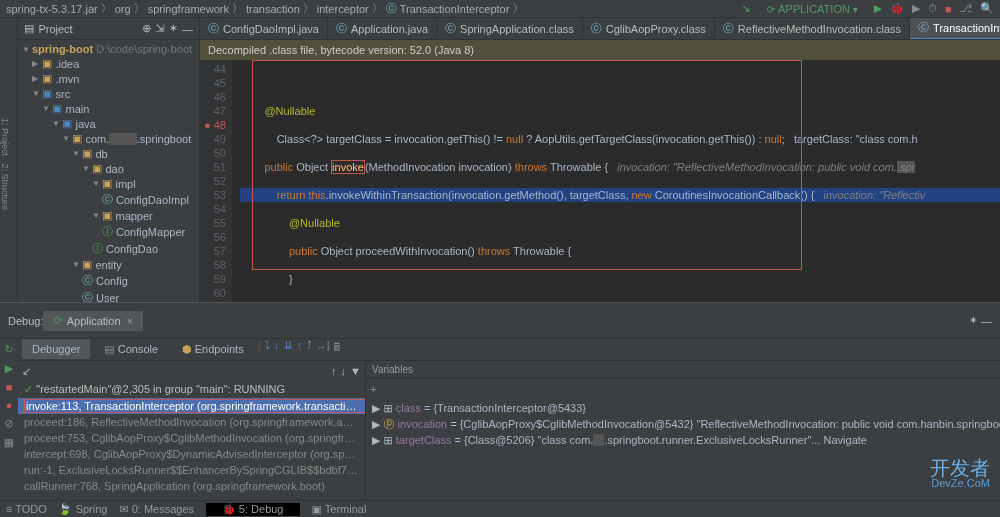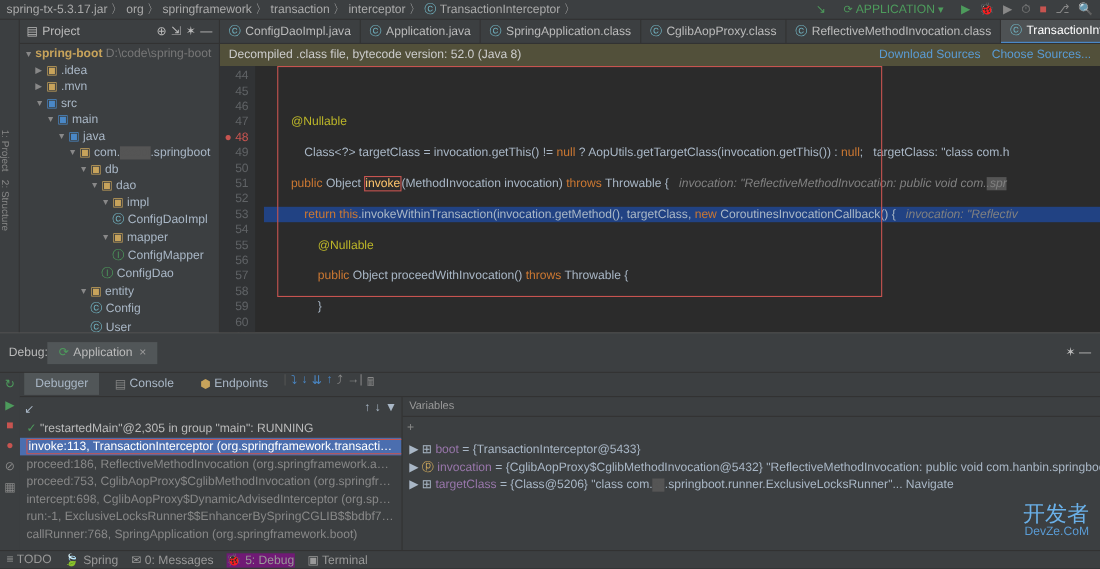--- a/index.html
+++ b/index.html
@@ -146,24 +146,20 @@
           <span style="color:#6fafbd">ⓒ</span>
           <span>ReflectiveMethodInvocation.class</span>
         </div>
       <div class="tab active">
           <span style="color:#6fafbd">ⓒ</span>
           <span>TransactionInterceptor.class</span>
         </div>
     </div>
     <div class="banner">
       <span>Decompiled .class file, bytecode version: 52.0 (Java 8)</span>
-      <div class="banner-links">
-        <span>Download Sources</span>
-        <span>Choose Sources...</span>
-      </div>
     </div>
     <div class="code-wrap">
       <div class="gutter">
         <div>44</div>
           <div>45</div>
           <div>46</div>
           <div>47</div>
         <div style="color:#c75450">● <span>48</span></div>
         <div>49</div>
           <div>50</div>
@@ -260,36 +256,36 @@
             <div class="frame-item">run:-1, ExclusiveLocksRunner$$EnhancerBySpringCGLIB$$bdbf74ff (com.hanbi</div>
             <div class="frame-item">callRunner:768, SpringApplication (org.springframework.boot)</div>
           </div>
         </div>
         <div class="vars-panel">
           <div class="sub-header">Variables</div>
           <div style="height:20px;display:flex;align-items:center;padding:0 4px">
               <span style="color:#888">+</span>
             </div>
           <div class="var-list">
-            <div class="var-item">▶ ⊞ <span class="var-name">boot</span><span> = {TransactionInterceptor@5433}</span></div>
+            <div class="var-item">▶ ⊞ <span class="var-name">class</span><span> = {TransactionInterceptor@5433}</span></div>
             <div class="var-item">▶ <span style="color:#c7a35b">ⓟ</span> <span class="var-name">invocation</span><span> = {CglibAopProxy$CglibMethodInvocation@5432} "ReflectiveMethodInvocation: public void com.hanbin.springboot.runner.Exclus</span>... </div>
             <div class="var-item">▶ ⊞ <span class="var-name">targetClass</span><span> = {Class@5206} "class com.</span><span style="background:#555;color:#555">xx</span><span>.springboot.runner.ExclusiveLocksRunner"... Navigate</span></div>
           </div>
         </div>
       </div>
     </div>
   </div>
 </div>
 
 <div class="status-bar">
   <div class="status-left">
     <span>≡ <span>TODO</span></span>
     <span>🍃 <span>Spring</span></span>
     <span>✉ <span>0: Messages</span></span>
-    <span style="background:#701a75;padding:0 0">🐞 <span>5: Debug</span></span>
+    <span style="background:#000000;padding:0 16px">🐞 <span>5: Debug</span></span>
     <span>▣ <span>Terminal</span></span>
   </div>
 </div>
 
 <div class="watermark">
   <div class="cn">开发者</div>
   <div>DevZe.CoM</div>
 </div>
 
 </body></html>

